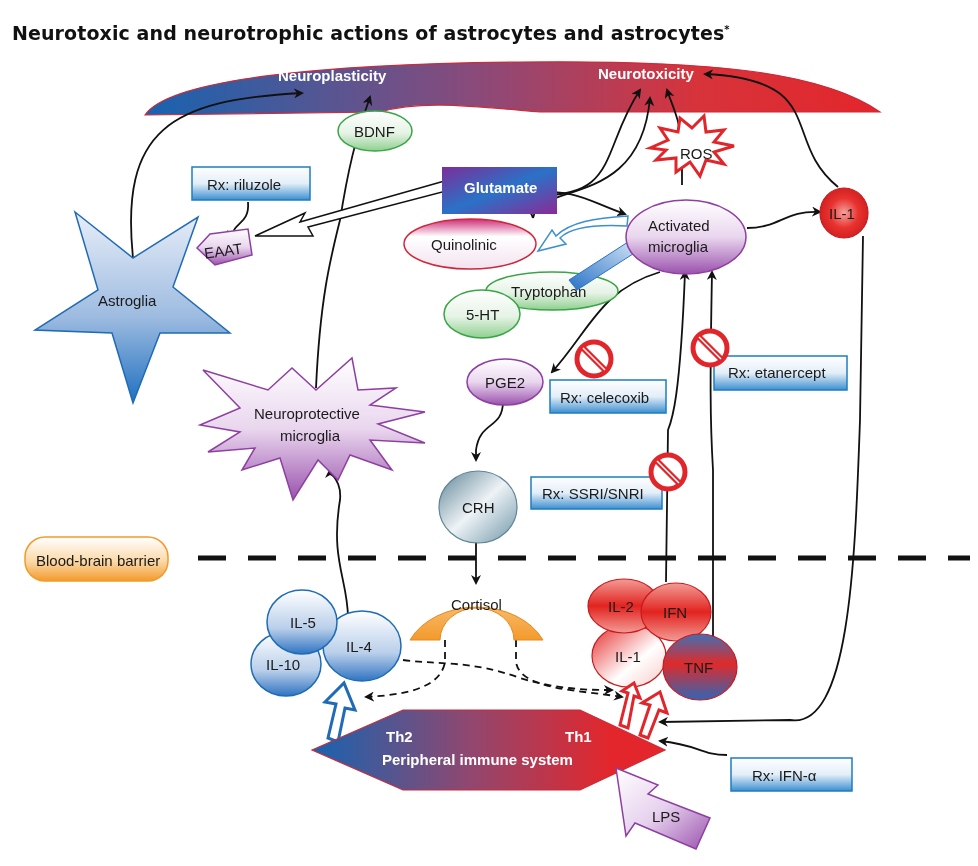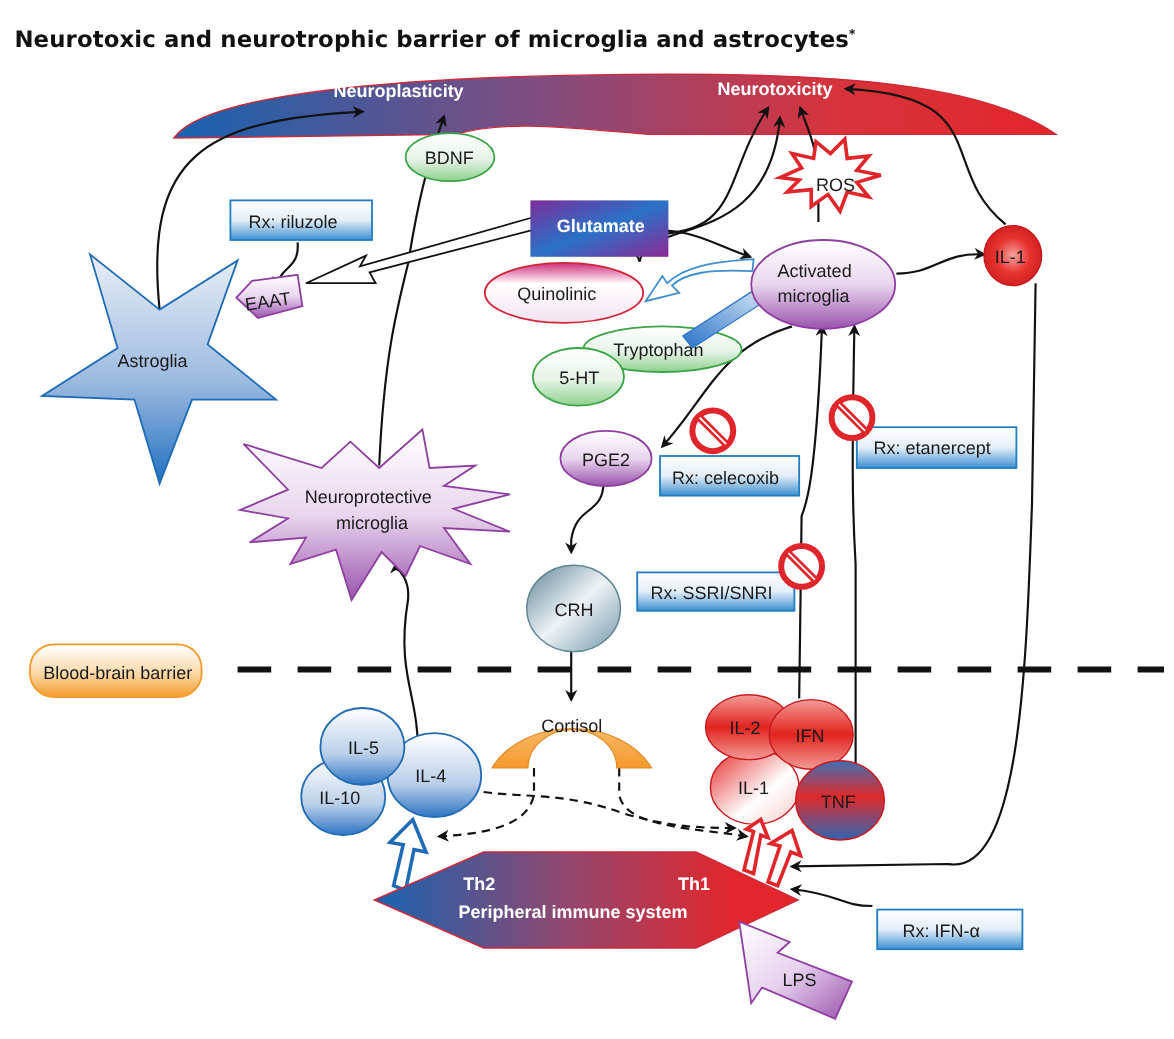--- a/index.html
+++ b/index.html
@@ -8,21 +8,21 @@
   .title sup { font-size: 10px; }
   svg#diagram { position: absolute; left: 0; top: 0; }
   .lbl { font-family: "Liberation Sans", sans-serif; font-size: 15px; fill: #1a1a1a; }
   .lbl-w { font-family: "Liberation Sans", sans-serif; font-size: 15px; fill: #ffffff; font-weight: bold; }
   .edge { fill: none; stroke: #111; stroke-width: 1.8; }
   .dash { fill: none; stroke: #111; stroke-width: 1.8; stroke-dasharray: 7 5; }
 </style>
 </head>
 <body>
 
-<div class="title"><span>Neurotoxic and neurotrophic barrier of microglia and astrocytes</span><sup>*</sup></div>
+<div class="title"><span>Neurotoxic and neurotrophic actions of astrocytes and astrocytes</span><sup>*</sup></div>
 
 <svg id="diagram" width="978" height="866" viewBox="0 0 978 866">
   <defs>
     <marker id="arr" markerWidth="10" markerHeight="10" refX="8" refY="5" orient="auto" markerUnits="userSpaceOnUse">
       <path d="M0,0 L10,5 L0,10 L3,5 Z" fill="#111"></path>
     </marker>
     <linearGradient id="gBanner" x1="0" x2="1" y1="0" y2="0">
       <stop offset="0" stop-color="#1763b0"></stop>
       <stop offset="0.45" stop-color="#8a4a7a"></stop>
       <stop offset="0.75" stop-color="#d7333b"></stop>

